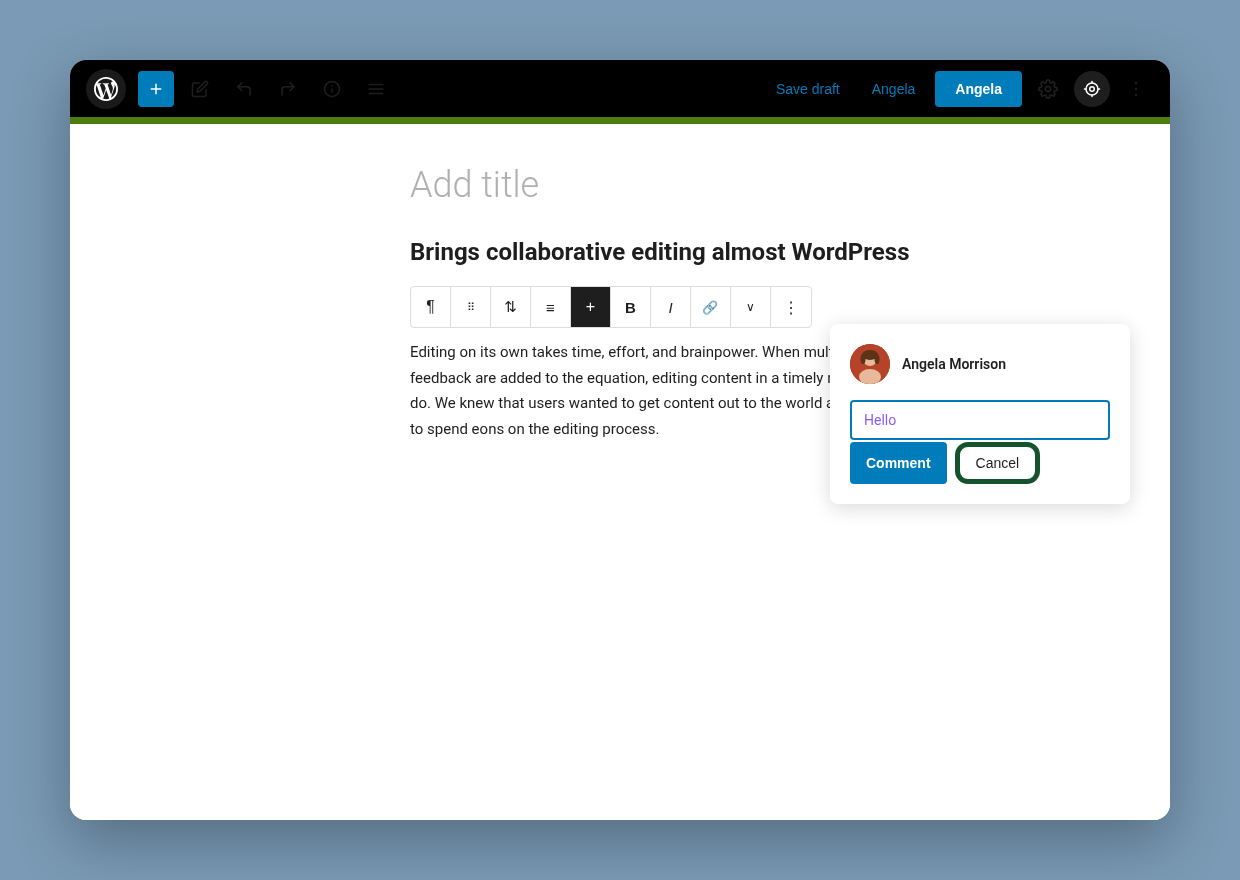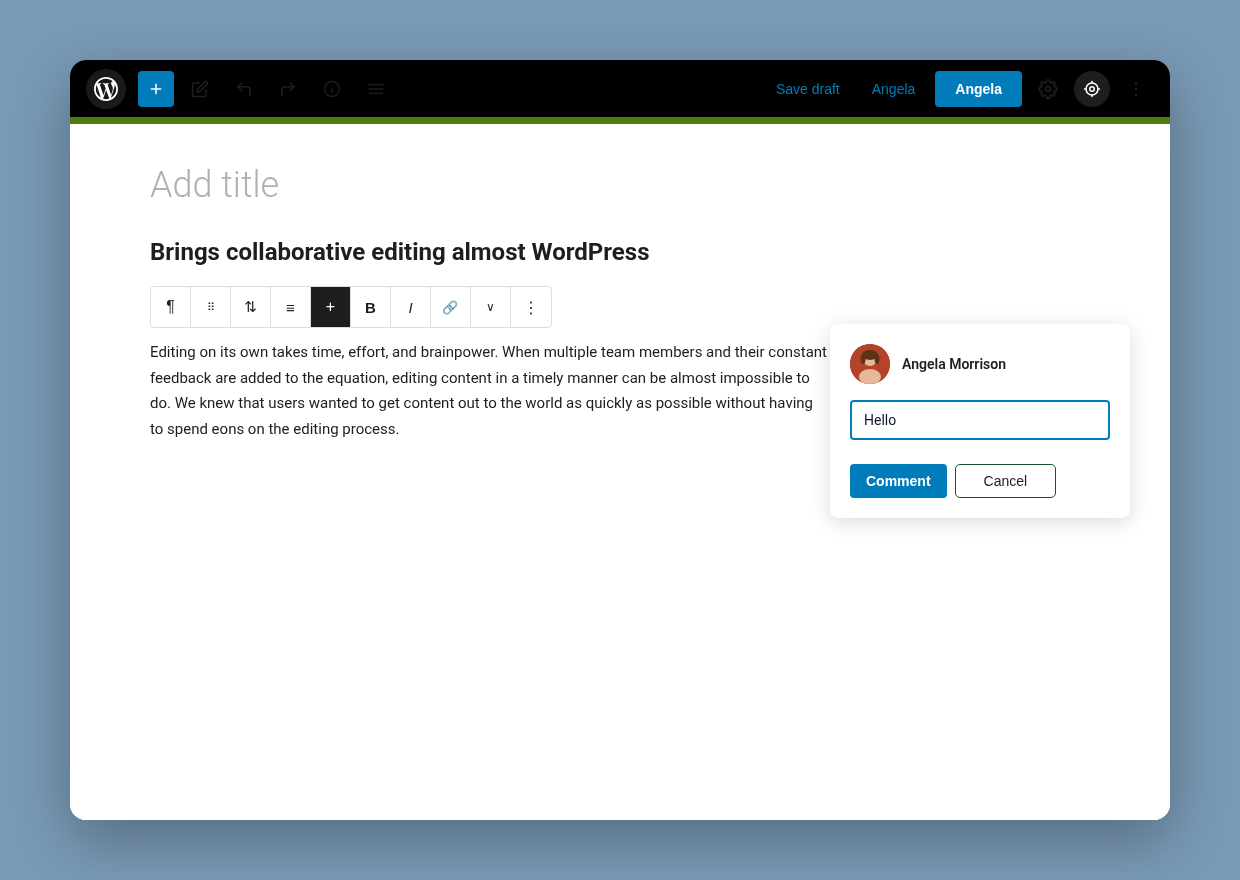--- a/index.html
+++ b/index.html
@@ -170,20 +170,21 @@
     }
 
     
     .content-area {
       flex: 1;
       display: flex;
       overflow: hidden;
       background: #fff;
       padding: 0 80px;
       position: relative;
+      justify-content: flex-end;
     }
 
     .editor-area {
       flex: 1;
       padding: 40px 0;
       max-width: 680px;
     }
 
     .post-title {
       font-size: 36px;
@@ -298,22 +299,22 @@
       color: #1e1e1e;
     }
 
     .comment-input {
       width: 100%;
       border: 2px solid #007cba;
       border-radius: 4px;
       padding: 10px 12px;
       font-size: 14px;
       outline: none;
-      margin-bottom: 24px;
-      color: #0f172a;
+      margin-bottom: 2px;
+      color: #8b5cf6;
       font-family: inherit;
     }
 
     .comment-actions {
       display: flex;
       gap: 8px;
     }
 
     .btn-comment {
       background: #007cba;
@@ -322,23 +323,23 @@
       border-radius: 4px;
       padding: 6px 16px;
       font-size: 14px;
       font-weight: 600;
       cursor: pointer;
     }
 
     .btn-cancel {
       background: transparent;
       color: #1e1e1e;
-      border: 1px solid #14532d;
-      border-radius: 5px;
-      padding: 8px 28px;
+      border: 5px solid #14532d;
+      border-radius: 13px;
+      padding: 8px 16px;
       font-size: 14px;
       font-weight: 500;
       cursor: pointer;
     }
   </style>
 </head>
 <body>
 
 <div class="browser-window">
 

